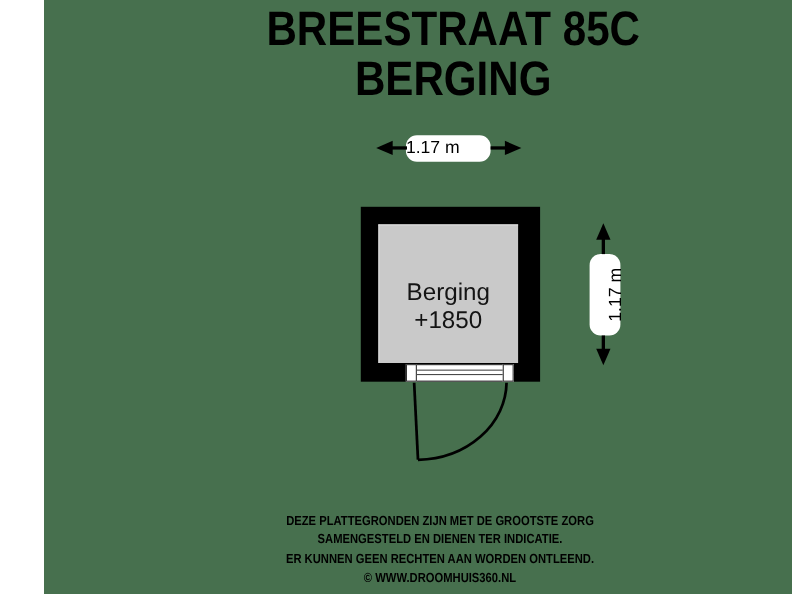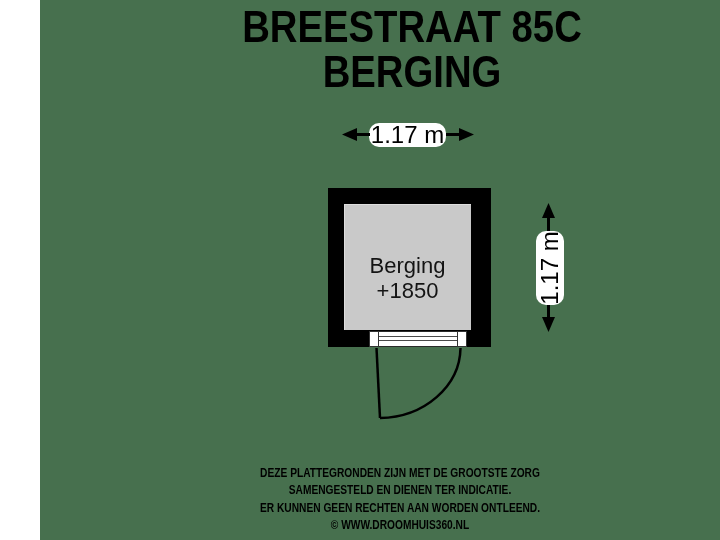--- a/index.html
+++ b/index.html
@@ -46,22 +46,22 @@
   .threshold-line.l2{top:7.5px;}
   .jamb{
     position:absolute;top:-1.5px;width:10px;height:16px;
     background:#fff;border:1px solid #333;box-sizing:border-box;
   }
   .jamb.left{left:0;}
   .jamb.right{right:0;}
   
   .pill{
     position:absolute;background:var(--c-pill,#fff);border-radius:10px;
-    display:flex;align-items:center;justify-content:center;
-    font-size:24px;color:var(--c-text,#000);white-space:nowrap;
+    display:flex;align-items:center;justify-content:flex-start;
+    font-size:16px;color:var(--c-text,#000);white-space:nowrap;
   }
   .pill-top{left:329px;top:123px;width:77px;height:24px;}
   .pill-right{left:496px;top:231px;width:28px;height:74px;}
   .vtext{transform:rotate(-90deg);transform-origin:50% 50%;}
   
   .overlay{position:absolute;left:0;top:0;width:720px;height:540px;pointer-events:none;}
   .overlay .stroke{stroke:var(--c-line,#000);fill:none;}
   .overlay .fill{fill:var(--c-line,#000);stroke:none;}
   
   .disclaimer{

